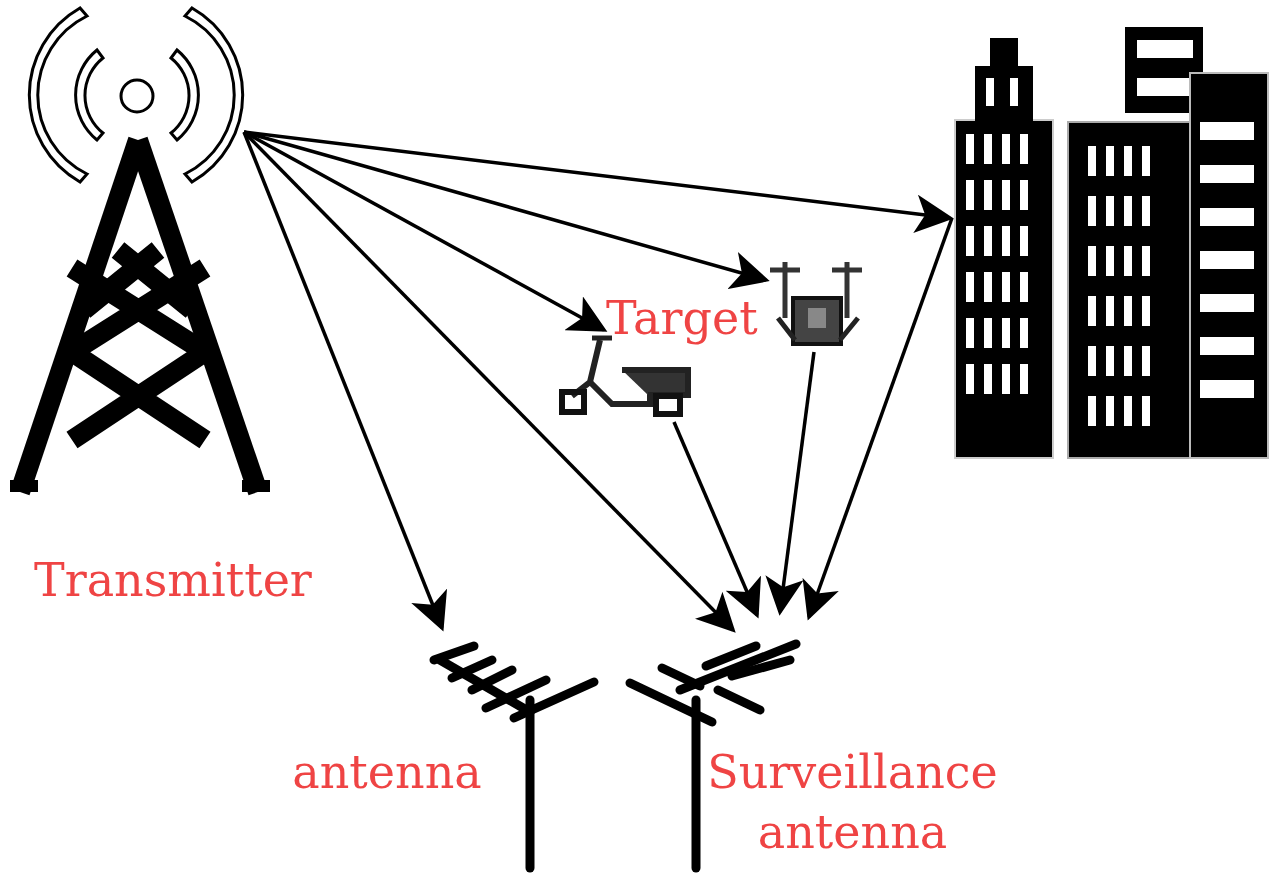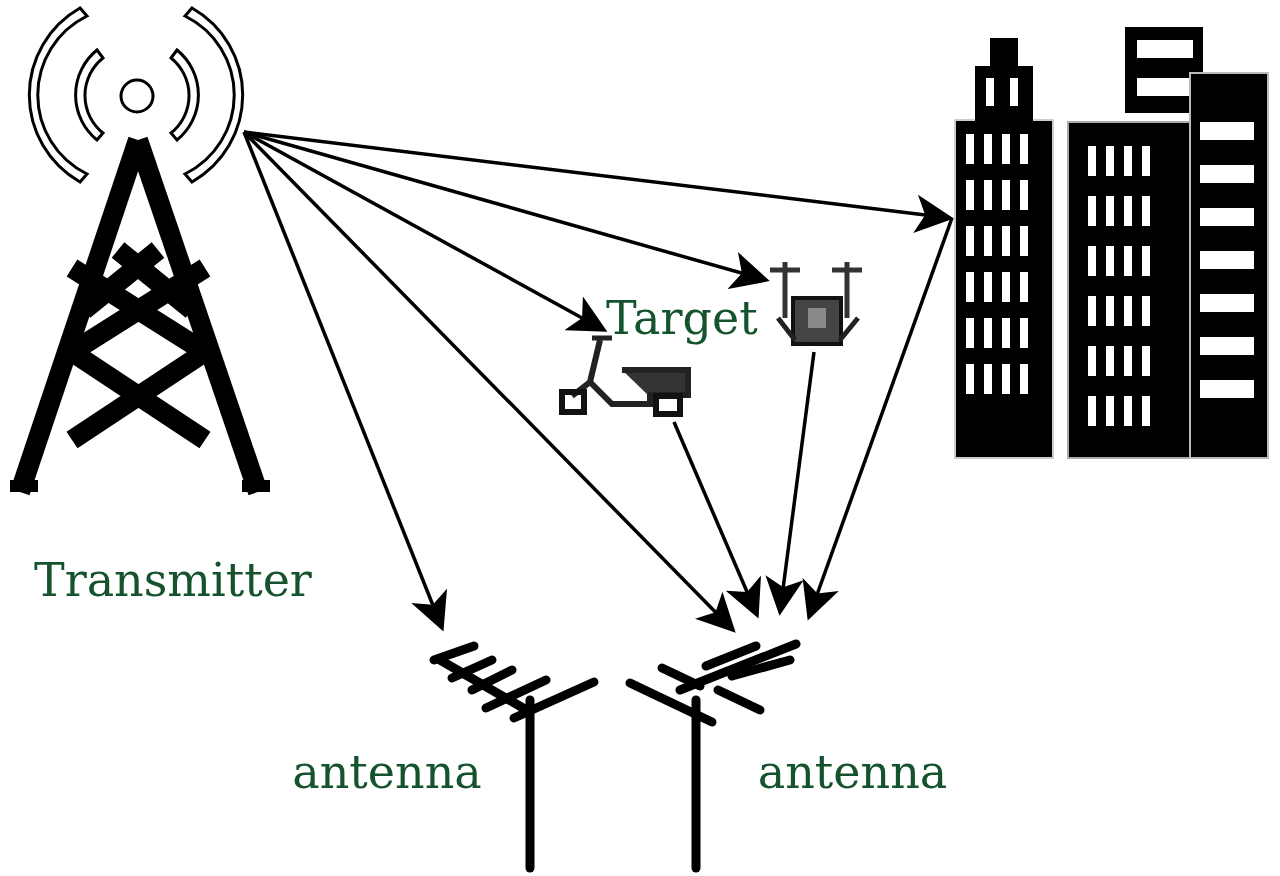--- a/index.html
+++ b/index.html
@@ -1,21 +1,21 @@
 <!DOCTYPE html>
 <html><head>
   <meta charset="utf-8">
   <style>
     html, body { margin: 0; padding: 0; background: #ffffff; }
     body { width: 1280px; height: 876px; position: relative; overflow: hidden; }
     #canvas { position: absolute; left: 0; top: 0; width: 1280px; height: 876px; }
     .label {
       position: absolute;
       font-family: "DejaVu Serif", "Liberation Serif", serif;
-      color: #14532d;
+      color: #ef4444;
       font-size: 46px;
       line-height: 60px;
       white-space: nowrap;
     }
     .center { text-align: center; }
     #lbl-transmitter { left: 34px; top: 550px; text-align: right; }
     #lbl-target { left: 606px; top: 288px; }
     #lbl-reference { left: 262px; top: 742px; width: 250px; }
     #lbl-surveillance { left: 700px; top: 742px; width: 305px; }
   </style>
@@ -178,14 +178,15 @@
     <line x1="952" y1="218" x2="809" y2="617" marker-end="url(#ah)"></line>
   </g>
 </svg>
 
 <div class="label" id="lbl-transmitter">Transmitter</div>
 <div class="label" id="lbl-target">Target</div>
 <div class="label center" id="lbl-reference">
   <div>antenna</div>
 </div>
 <div class="label center" id="lbl-surveillance">
+  <div>Surveillance</div>
   <div>antenna</div>
 </div>
 
 </body></html>

